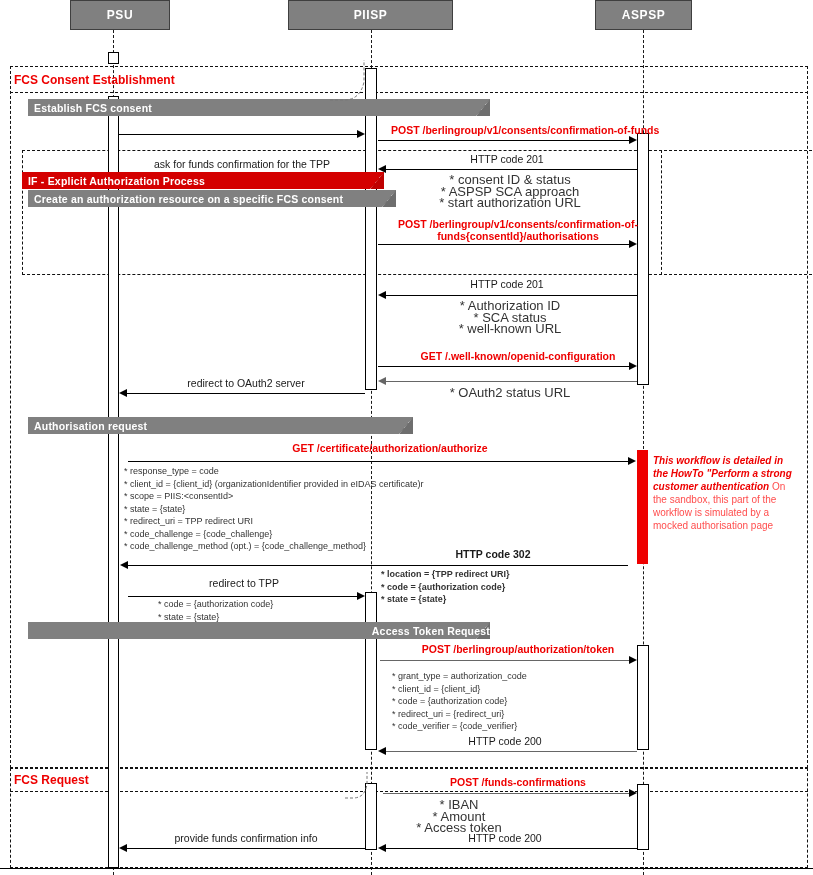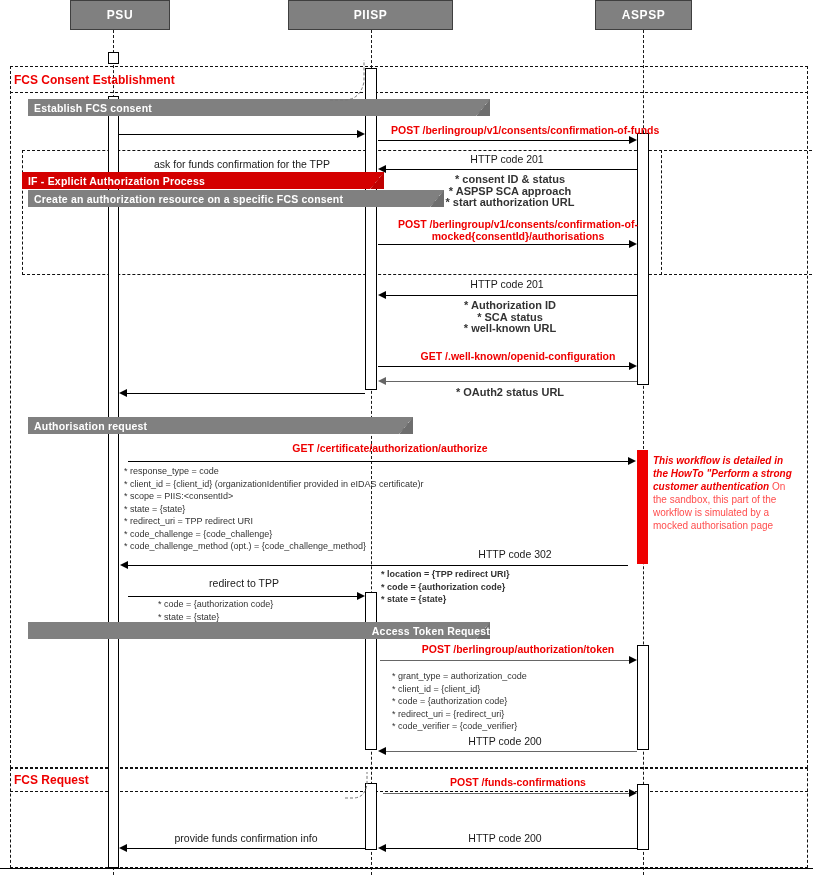--- a/index.html
+++ b/index.html
@@ -39,21 +39,21 @@
   .arrow.grey{border-top-color:#666;}
   .head{position:absolute;width:0;height:0;border-top:4px solid transparent;
     border-bottom:4px solid transparent;}
   .head.right{border-left:8px solid #000;}
   .head.left{border-right:8px solid #000;}
   .head.left.grey{border-right-color:#666;}
 
   
   .msg{position:absolute;font-size:10.5px;color:#1a1a1a;white-space:nowrap;text-align:center;}
   .msg.red{color:#ee0000;font-weight:bold;font-size:10.5px;margin-left:13px;}
-  .note{position:absolute;font-size:11px;color:#333;line-height:11.5px;white-space:pre;font-weight:bold;}
+  .note{position:absolute;font-size:13px;color:#333;line-height:11.5px;white-space:pre;}
   .note.center{text-align:center;white-space:pre;}
   .paramlist{position:absolute;font-size:9px;color:#333;line-height:12.5px;white-space:pre;}
   .rednote{position:absolute;font-size:10px;line-height:13px;width:140px;}
   .rednote .strong{color:#ee0000;font-weight:bold;font-style:italic;}
   .rednote .light{color:#ff4d4d;}
 
   .dash-sub{position:absolute;border:1px dashed #111;box-sizing:border-box;}
 </style>
 </head>
 <body>
@@ -101,21 +101,21 @@
   <div class="banner" style="left:28px;top:99px;width:462px;">
     <span class="banner-label">Establish FCS consent</span>
     <span class="fold"></span>
   </div>
 
   <div class="banner red" style="left:22px;top:150px;width:362px;margin-top:22px;">
     <span class="banner-label">IF -  Explicit Authorization Process</span>
     <span class="fold"></span>
   </div>
 
-  <div class="banner" style="left:28px;top:190px;width:416px;">
+  <div class="banner" style="left:28px;top:190px;width:368px;">
     <span class="banner-label">Create an authorization resource on a specific FCS consent</span>
     <span class="fold"></span>
   </div>
 
   <div class="banner" style="left:28px;top:417px;width:385px;">
     <span class="banner-label">Authorisation request</span>
     <span class="fold"></span>
   </div>
 
   <div class="banner" style="left:28px;top:622px;width:462px;justify-content:flex-end;">
@@ -132,35 +132,36 @@
   <div class="head right" style="left:629px;top:136px;"></div>
 
   <div class="msg" style="left:378px;top:153px;width:258px;">HTTP code 201</div>
   <div class="arrow" style="left:386px;top:169px;width:251px;"></div>
   <div class="head left" style="left:378px;top:165px;"></div>
   <div class="note center" style="left:390px;top:174px;width:240px;">* consent ID &amp; status
 * ASPSP SCA approach
 * start authorization URL</div>
 
   <div class="msg red" style="left:378px;top:218px;width:254px;">POST /berlingroup/v1/consents/confirmation-of-</div>
-  <div class="msg red" style="left:378px;top:230px;width:254px;">mocked{consentId}/authorisations</div>
+  <div class="msg red" style="left:378px;top:230px;width:254px;">funds{consentId}/authorisations</div>
   <div class="arrow" style="left:378px;top:244px;width:251px;"></div>
   <div class="head right" style="left:629px;top:240px;"></div>
 
   <div class="msg" style="left:378px;top:278px;width:258px;">HTTP code 201</div>
   <div class="arrow" style="left:386px;top:295px;width:251px;"></div>
   <div class="head left" style="left:378px;top:291px;"></div>
   <div class="note center" style="left:390px;top:300px;width:240px;">* Authorization ID
 * SCA status
 * well-known URL</div>
 
   <div class="msg red" style="left:378px;top:350px;width:254px;">GET /.well-known/openid-configuration</div>
   <div class="arrow" style="left:378px;top:366px;width:251px;"></div>
   <div class="head right" style="left:629px;top:362px;"></div>
 
+  <div class="msg" style="left:127px;top:377px;width:238px;">redirect to OAuth2 server</div>
   <div class="arrow" style="left:127px;top:393px;width:238px;"></div>
   <div class="head left" style="left:119px;top:389px;"></div>
 
   <div class="arrow grey" style="left:386px;top:381px;width:251px;"></div>
   <div class="head left grey" style="left:378px;top:377px;"></div>
   <div class="note center" style="left:390px;top:387px;width:240px;">* OAuth2 status URL</div>
 
   <div class="msg red" style="left:128px;top:442px;width:498px;">GET /certificate/authorization/authorize</div>
   <div class="arrow" style="left:128px;top:461px;width:500px;"></div>
   <div class="head right" style="left:628px;top:457px;"></div>
@@ -170,21 +171,21 @@
 * state = {state}
 * redirect_uri = TPP redirect URI
 * code_challenge = {code_challenge}
 * code_challenge_method (opt.) = {code_challenge_method}</div>
 
   <div class="rednote" style="left:653px;top:454px;">
     <span class="strong">This workflow is detailed in the HowTo "Perform a strong customer authentication</span>
     <span class="light">On the sandbox, this part of the workflow is simulated by a mocked authorisation page</span>
   </div>
 
-  <div class="msg" style="left:390px;top:548px;width:250px;">HTTP code 302</div>
+  <div class="msg" style="left:368px;top:548px;width:250px;font-weight:bold;">HTTP code 302</div>
   <div class="arrow" style="left:128px;top:565px;width:500px;"></div>
   <div class="head left" style="left:120px;top:561px;"></div>
   <div class="paramlist" style="left:381px;top:568px;font-weight:bold;">* location = {TPP redirect URI}
 * code = {authorization code}
 * state = {state}</div>
 
   <div class="msg" style="left:128px;top:577px;width:232px;">redirect to TPP</div>
   <div class="arrow" style="left:128px;top:596px;width:229px;"></div>
   <div class="head right" style="left:357px;top:592px;"></div>
   <div class="paramlist center" style="left:158px;top:598px;">* code = {authorization code}
@@ -199,20 +200,23 @@
 * redirect_uri = {redirect_uri}
 * code_verifier = {code_verifier}</div>
 
   <div class="msg" style="left:380px;top:735px;width:250px;">HTTP code 200</div>
   <div class="arrow grey" style="left:386px;top:751px;width:251px;"></div>
   <div class="head left" style="left:378px;top:747px;"></div>
 
   <div class="msg red" style="left:380px;top:776px;width:250px;">POST /funds-confirmations</div>
   <div class="arrow grey" style="left:383px;top:793px;width:246px;"></div>
   <div class="head right" style="left:629px;top:789px;"></div>
+  <div class="note center" style="left:389px;top:799px;width:140px;">* IBAN
+* Amount
+* Access token</div>
 
   <div class="msg" style="left:380px;top:832px;width:250px;">HTTP code 200</div>
   <div class="arrow" style="left:386px;top:848px;width:251px;"></div>
   <div class="head left" style="left:378px;top:844px;"></div>
 
   <div class="msg" style="left:127px;top:832px;width:238px;">provide funds confirmation info</div>
   <div class="arrow" style="left:127px;top:848px;width:238px;"></div>
   <div class="head left" style="left:119px;top:844px;"></div>
 
   <svg style="position:absolute;left:330px;top:60px;width:50px;height:45px;overflow:visible;">

